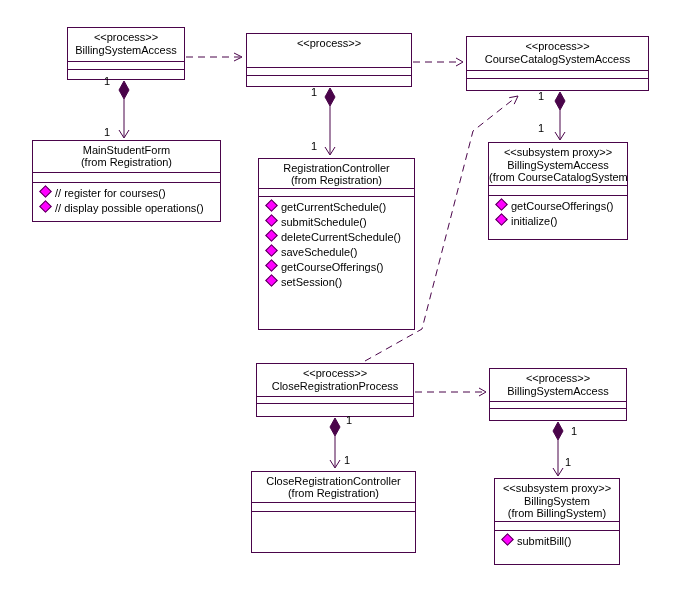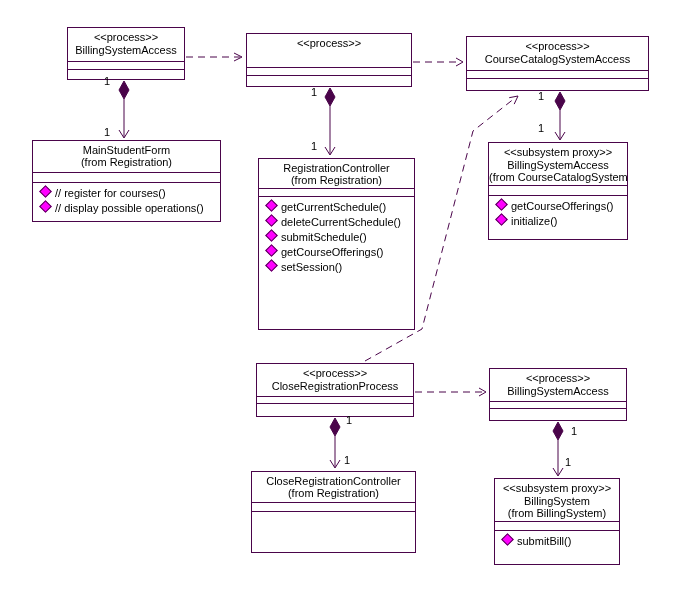--- a/index.html
+++ b/index.html
@@ -86,25 +86,29 @@
       <div class="from-label">(from Registration)</div>
     </div>
     <div class="attrs" style="height:8px;"></div>
     <div class="ops">
       <div class="op">
         <span class="op-icon"></span>
         <span>getCurrentSchedule()</span>
       </div>
       <div class="op">
         <span class="op-icon"></span>
+        <span>submitSchedule()</span>
+      </div>
+      <div class="op">
+        <span class="op-icon"></span>
         <span>deleteCurrentSchedule()</span>
       </div>
       <div class="op">
         <span class="op-icon"></span>
-        <span>submitSchedule()</span>
+        <span>saveSchedule()</span>
       </div>
       <div class="op">
         <span class="op-icon"></span>
         <span>getCourseOfferings()</span>
       </div>
       <div class="op">
         <span class="op-icon"></span>
         <span>setSession()</span>
       </div>
     </div>

